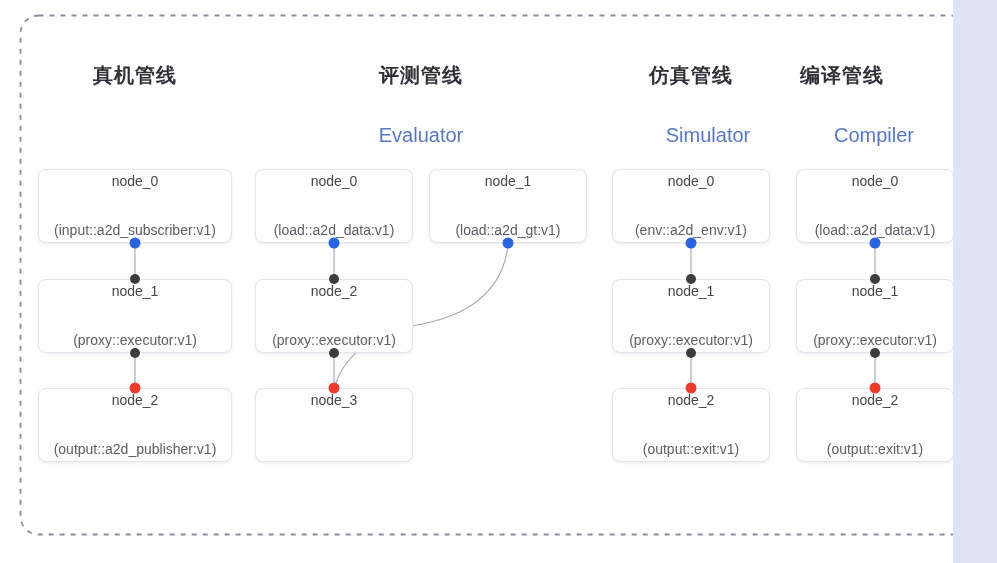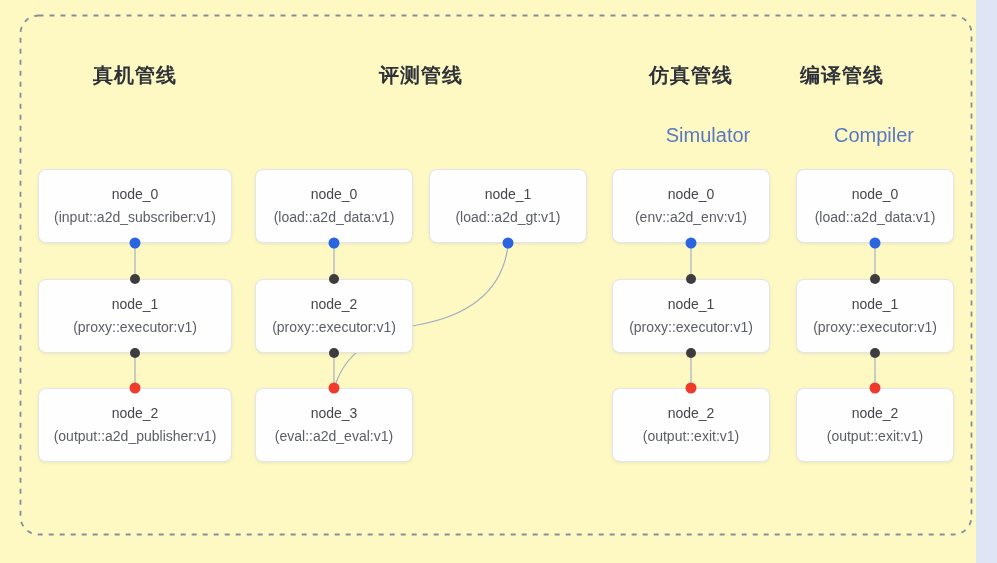--- a/index.html
+++ b/index.html
@@ -3,23 +3,22 @@
 <meta charset="utf-8">
 <style>
   html,body{margin:0;padding:0;}
   body{
     font-family:"Liberation Sans","DejaVu Sans",sans-serif;
     background:#dfe5f4;
   }
   .stage{
     position:relative;
     width:953px;height:563px;
-    background:#fef9c3;
+    background:#ffffff;
     overflow:hidden;
-    padding-left:23px;
   }
   .layer{position:absolute;left:0;top:0;width:997px;height:563px;pointer-events:none;}
 
   .pipe-title-zh{
     position:absolute;
     width:220px;
     text-align:center;
     top:62px;
     font-size:20px;
     font-weight:bold;
@@ -38,21 +37,21 @@
     position:absolute;
     height:74px;
     box-sizing:border-box;
     background:#fefefe;
     border:1px solid #e2e5ec;
     border-radius:8px;
     box-shadow:0 1px 3px rgba(90,100,135,0.12);
     display:flex;
     flex-direction:column;
     align-items:center;
-    justify-content:center;
+    justify-content:space-between;
     text-align:center;
   }
   .node .nname{
     font-size:14px;
     line-height:23px;
     color:#45474c;
   }
   .node .ntype{
     font-size:14px;
     line-height:23px;
@@ -77,20 +76,21 @@
     <path d="M691 243 L691 279" fill="none" stroke-width="1.2" stroke="#a4aec2"></path>
     <path d="M691 353 L691 388" fill="none" stroke-width="1.2" stroke="#a4aec2"></path>
 
     <path d="M875 243 L875 279" fill="none" stroke-width="1.2" stroke="#a4aec2"></path>
     <path d="M875 353 L875 388" fill="none" stroke-width="1.2" stroke="#a4aec2"></path>
   </svg>
 
   <div class="pipe-title-zh" style="left:25px">真机管线</div>
 
   <div class="pipe-title-zh" style="left:311px">评测管线</div>
+  <div class="pipe-title-en" style="left:311px">Evaluator</div>
 
   <div class="pipe-title-zh" style="left:581px">仿真管线</div>
   <div class="pipe-title-en" style="left:598px">Simulator</div>
 
   <div class="pipe-title-zh" style="left:732px">编译管线</div>
   <div class="pipe-title-en" style="left:764px">Compiler</div>
 
   <div class="node" style="left:38px;top:169px;width:194px">
     <div class="nname">node_0</div>
     <div class="ntype">(input::a2d_subscriber:v1)</div>
@@ -111,21 +111,20 @@
   <div class="node" style="left:429px;top:169px;width:158px">
     <div class="nname">node_1</div>
     <div class="ntype">(load::a2d_gt:v1)</div>
   </div>
   <div class="node" style="left:255px;top:279px;width:158px">
     <div class="nname">node_2</div>
     <div class="ntype">(proxy::executor:v1)</div>
   </div>
   <div class="node" style="left:255px;top:388px;width:158px">
     <div class="nname">node_3</div>
-    <div class="ntype">(eval::a2d_eval:v1)</div>
   </div>
 
   <div class="node" style="left:612px;top:169px;width:158px">
     <div class="nname">node_0</div>
     <div class="ntype">(env::a2d_env:v1)</div>
   </div>
   <div class="node" style="left:612px;top:279px;width:158px">
     <div class="nname">node_1</div>
     <div class="ntype">(proxy::executor:v1)</div>
   </div>

